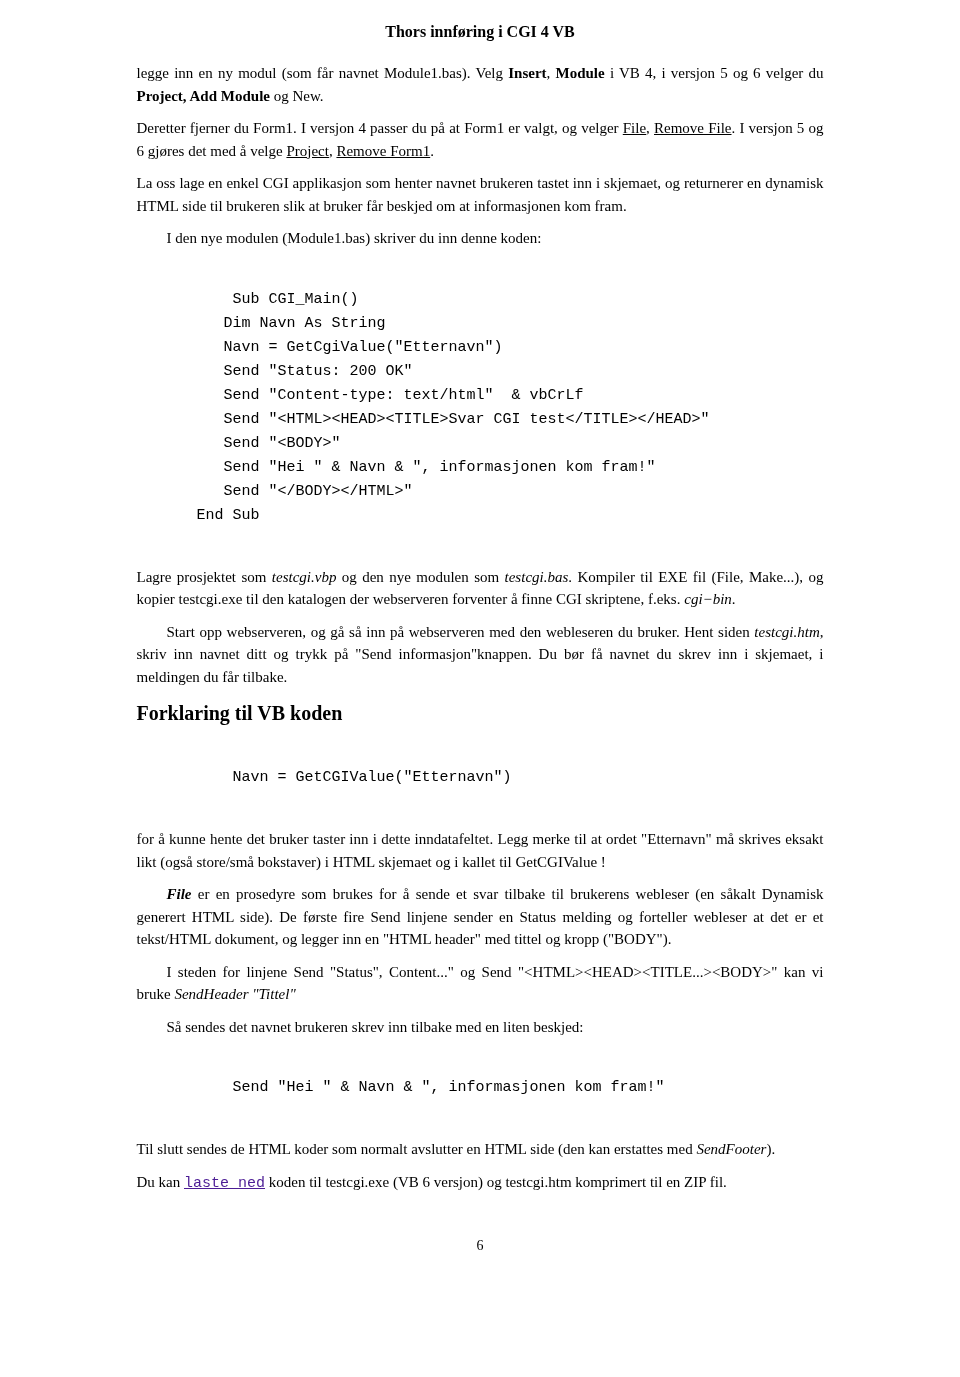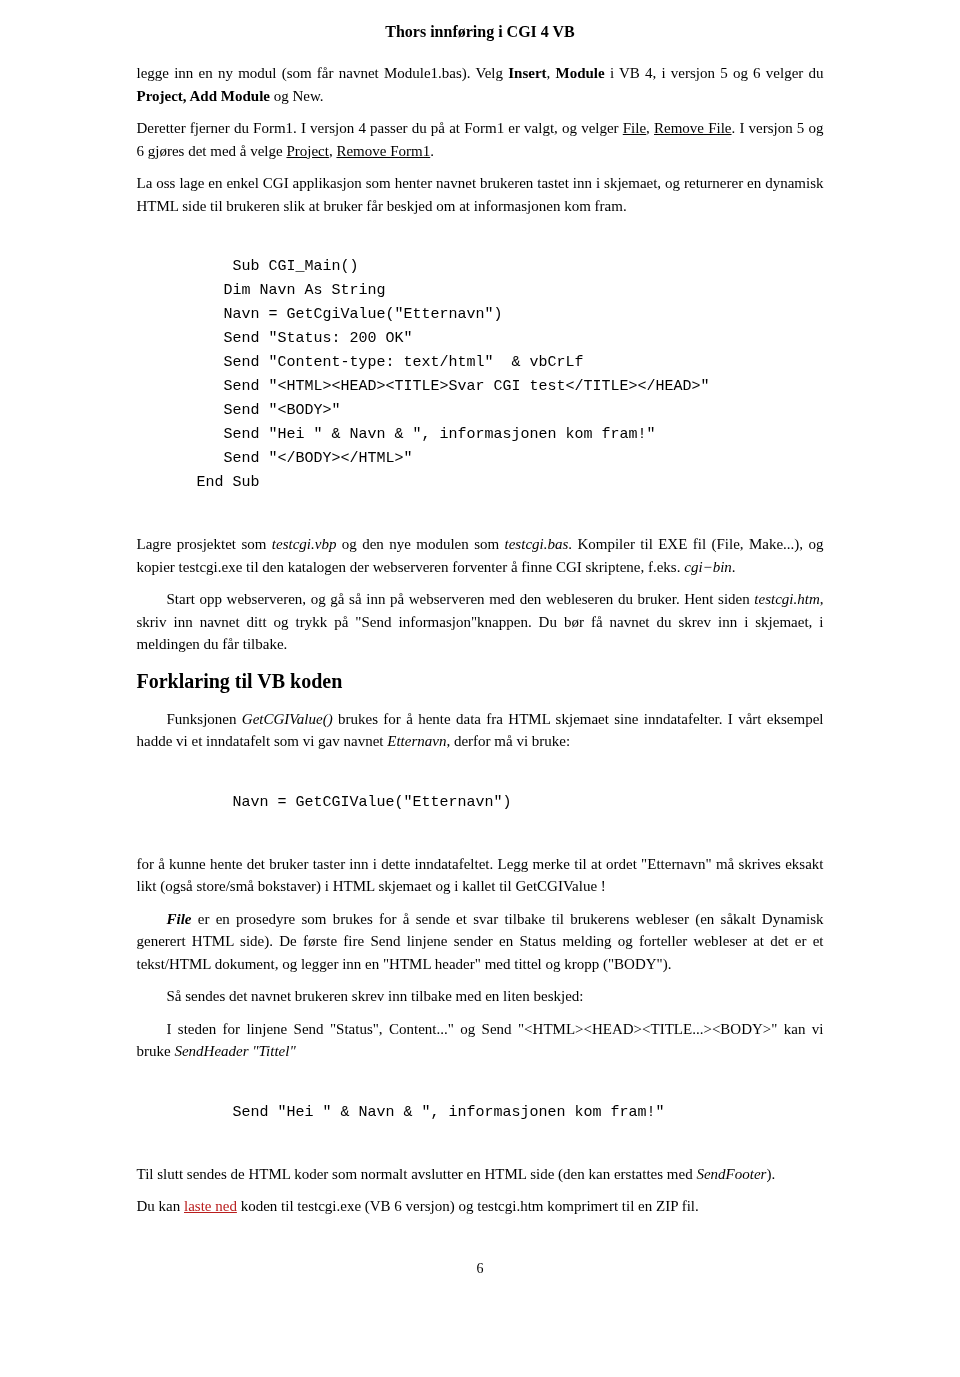--- a/index.html
+++ b/index.html
@@ -46,23 +46,24 @@
     .italic {
       font-style: italic;
     }
     .bold {
       font-weight: bold;
     }
     .underline {
       text-decoration: underline;
     }
     .link {
-      color: #b91c1c;
+      color: #4c1d95;
       text-decoration: underline;
       cursor: pointer;
+      font-family: Liberation Mono, monospace;
     }
     .page-number {
       text-align: center;
       margin-top: 40px;
       font-size: 14px;
     }
     .indent {
       text-indent: 2em;
     }
   </style>
@@ -80,20 +81,23 @@
   </p>
 
   <p class="paragraph">
     <span>Deretter fjerner du Form1. I versjon 4 passer du på at Form1 er  valgt, og velger </span><span class="underline">File</span><span>, </span><span class="underline">Remove File</span><span>. I versjon 5 og 6 gjøres det med å velge </span><span class="underline">Project</span><span>, </span><span class="underline">Remove Form1</span><span>.</span>
   </p>
 
   <p class="paragraph">
     <span>La oss lage en enkel CGI applikasjon som henter navnet  brukeren tastet inn i skjemaet, og returnerer en dynamisk  HTML side til brukeren slik at bruker får beskjed  om at informasjonen kom fram.</span>
   </p>
 
+  <p class="paragraph indent">
+    <span>I den nye modulen (Module1.bas) skriver du inn denne koden:</span>
+  </p>
 
   <div class="code-block">
     <span>Sub CGI_Main()
    Dim Navn As String
    Navn = GetCgiValue("Etternavn")
    Send "Status: 200 OK"
    Send "Content-type: text/html"  &amp; vbCrLf
    Send "&lt;HTML&gt;&lt;HEAD&gt;&lt;TITLE&gt;Svar CGI test&lt;/TITLE&gt;&lt;/HEAD&gt;"
    Send "&lt;BODY&gt;"
    Send "Hei " &amp; Navn &amp; ", informasjonen kom fram!"
@@ -107,42 +111,39 @@
 
   <p class="paragraph indent">
     <span>Start opp webserveren, og gå så inn på webserveren  med den webleseren du bruker. Hent siden </span><span class="italic">testcgi.htm</span><span>, skriv inn navnet ditt og trykk på "Send informasjon"knappen.  Du bør få navnet du skrev inn i skjemaet, i meldingen du  får tilbake.</span>
   </p>
 
   <div class="section-heading">
     <span>Forklaring til VB koden</span>
   </div>
 
 
-  <p class="paragraph indent">
-    <span>Funksjonen </span><span class="italic">GetCGIValue()</span><span> brukes for å hente  data fra HTML skjemaet sine inndatafelter. I vårt  eksempel hadde vi et inndatafelt som vi gav navnet </span><span class="italic">Etternavn</span><span>, derfor må vi bruke:</span>
-  </p>
 
   <div class="code-block">
     <span>Navn = GetCGIValue("Etternavn")</span>
   </div>
 
   <p class="paragraph">
     <span>for å  kunne hente det bruker taster inn i dette inndatafeltet.  Legg merke til at ordet "Etternavn" må skrives eksakt  likt (også store/små bokstaver) i HTML skjemaet og i  kallet til GetCGIValue !</span>
   </p>
 
   <p class="paragraph indent">
     <span class="italic bold">File</span><span> er en prosedyre som brukes for å sende et  svar tilbake til brukerens webleser (en såkalt  Dynamisk generert HTML side). De første fire Send linjene sender  en Status melding og forteller webleser at det er et tekst/HTML dokument, og legger inn en "HTML header" med  tittel og kropp ("BODY").</span>
   </p>
 
   <p class="paragraph indent">
-    <span>Så sendes det navnet brukeren skrev inn tilbake med en liten  beskjed:</span>
+    <span>I steden for linjene Send "Status", Content..." og Send "&lt;HTML&gt;&lt;HEAD&gt;&lt;TITLE...&gt;&lt;BODY&gt;"  kan vi bruke </span><span class="italic">SendHeader "Tittel"</span>
   </p>
 
   <p class="paragraph indent">
-    <span>I steden for linjene Send "Status", Content..." og Send "&lt;HTML&gt;&lt;HEAD&gt;&lt;TITLE...&gt;&lt;BODY&gt;"  kan vi bruke </span><span class="italic">SendHeader "Tittel"</span>
+    <span>Så sendes det navnet brukeren skrev inn tilbake med en liten  beskjed:</span>
   </p>
 
   <div class="code-block">
     <span>Send "Hei " &amp; Navn &amp; ", informasjonen kom fram!"</span>
   </div>
 
   <p class="paragraph">
     <span>Til slutt sendes de HTML koder som normalt avslutter en HTML side  (den kan erstattes med </span><span class="italic">SendFooter</span><span>).</span>
   </p>
 

